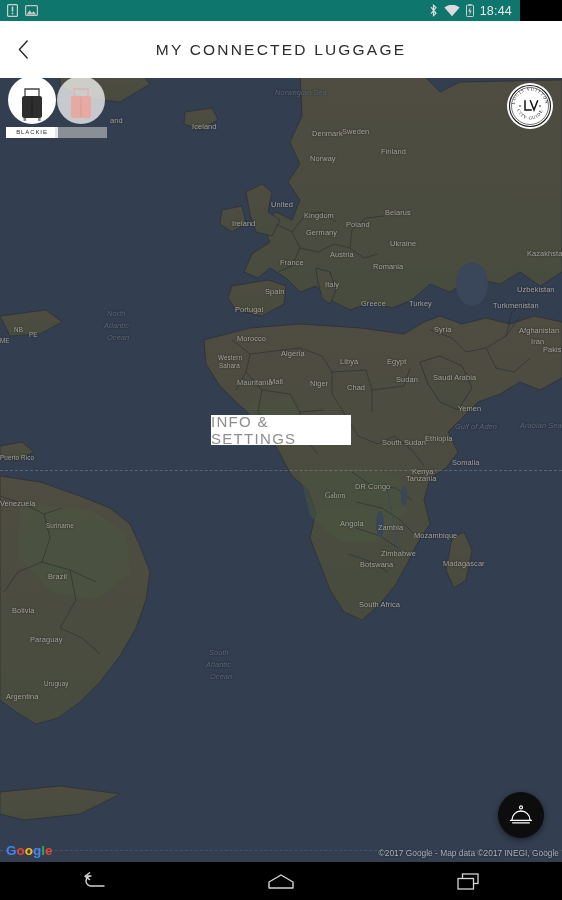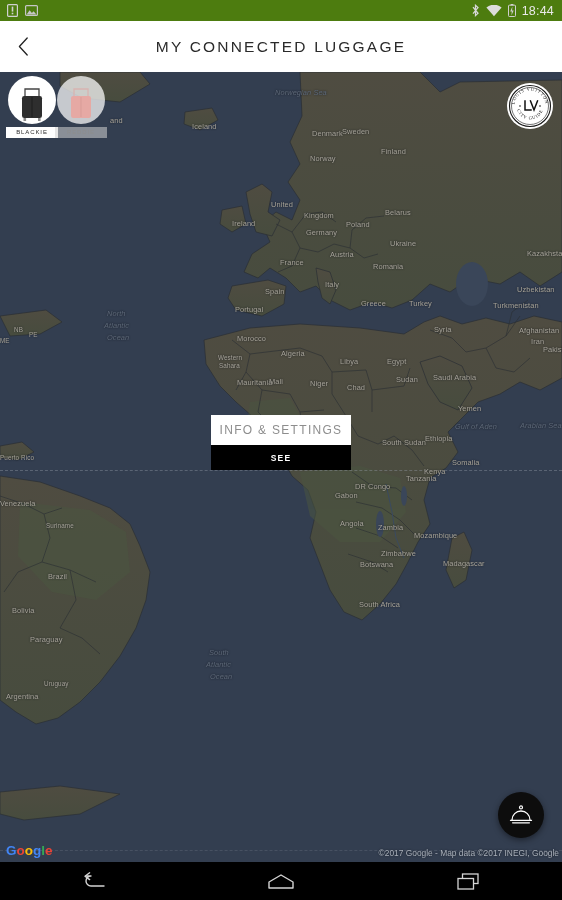--- a/index.html
+++ b/index.html
@@ -6,32 +6,32 @@
   html, body {
     width:562px; height:900px;
     background:#000;
     font-family:"Liberation Sans", sans-serif;
     overflow:hidden;
   }
   #app { position:relative; width:562px; height:900px; overflow:hidden; }
 
   
   .statusbar {
-    position:absolute; top:0; left:0; width:562px; height:21px;
-    background:#4d7c0f; color:#d8d8d8;
+    position:absolute; top:0; left:0; width:520px; height:21px;
+    background:#0f766e; color:#d8d8d8;
     display:flex; align-items:center; z-index:60;
   }
   .sb-left { display:flex; align-items:center; gap:7px; padding-left:7px; }
   .sb-right { margin-left:auto; display:flex; align-items:center; gap:6px; padding-right:8px; }
   .sb-time { font-size:12.5px; color:#e9e9e9; letter-spacing:.2px; }
   .sb-ico { display:block; }
 
   
   .appbar {
-    position:absolute; top:21px; left:0; width:562px; height:51px;
+    position:absolute; top:21px; left:0; width:562px; height:57px;
     background:#ffffff; z-index:50;
     display:flex; align-items:center;
   }
   .backbtn {
     width:46px; height:51px; display:flex; align-items:center; justify-content:center;
     cursor:pointer;
   }
   .apptitle {
     position:absolute; left:0; width:562px; text-align:center;
     font-size:15.5px; color:#2b2b2b; letter-spacing:2.2px; font-weight:400;
@@ -81,21 +81,21 @@
     cursor:pointer;
   }
 
   
   .actions {
     position:absolute; left:211px; top:415px; width:140px; z-index:45;
   }
   .btn-info {
     height:30px; background:#ffffff; color:#8d8d8d;
     display:flex; align-items:center; justify-content:center;
-    font-size:12px; letter-spacing:1.3px; cursor:pointer;
+    font-size:15px; letter-spacing:1.3px; cursor:pointer;
   }
   .btn-see {
     height:25px; background:#000000; color:#ffffff;
     display:flex; align-items:center; justify-content:center;
     font-size:8.5px; letter-spacing:1.1px; font-weight:bold; cursor:pointer;
   }
 
   
   .fab {
     position:absolute; right:18px; bottom:62px; width:46px; height:46px;
@@ -302,22 +302,22 @@
         <div class="maplabel land" style="left: 269px; top: 305px;">Mali</div>
         <div class="maplabel land" style="left: 310px; top: 307px;">Niger</div>
         <div class="maplabel land" style="left: 347px; top: 311px;">Chad</div>
         <div class="maplabel land" style="left: 396px; top: 303px;">Sudan</div>
         <div class="maplabel land" style="left: 458px; top: 332px;">Yemen</div>
         <div class="maplabel ocean" style="left: 455px; top: 350px;">Gulf of Aden</div>
         <div class="maplabel ocean" style="left: 520px; top: 349px;">Arabian Sea</div>
         <div class="maplabel land" style="left: 382px; top: 366px;">South Sudan</div>
         <div class="maplabel land" style="left: 425px; top: 362px;">Ethiopia</div>
         <div class="maplabel land" style="left: 452px; top: 386px;">Somalia</div>
-        <div class="maplabel land" style="left: 424px; top: 395px;">Kenya</div>
-        <div class="maplabel land" style="left: 335px; top: 419px;">Gabon</div>
+        <div class="maplabel land" style="left: 412px; top: 395px;">Kenya</div>
+        <div class="maplabel land" style="left: 325px; top: 419px; font-family: Liberation Serif, serif;">Gabon</div>
         <div class="maplabel land" style="left: 355px; top: 410px;">DR Congo</div>
         <div class="maplabel land" style="left: 406px; top: 402px;">Tanzania</div>
         <div class="maplabel land" style="left: 340px; top: 447px;">Angola</div>
         <div class="maplabel land" style="left: 378px; top: 451px;">Zambia</div>
         <div class="maplabel land" style="left: 414px; top: 459px;">Mozambique</div>
         <div class="maplabel land" style="left: 381px; top: 477px;">Zimbabwe</div>
         <div class="maplabel land" style="left: 360px; top: 488px;">Botswana</div>
         <div class="maplabel land" style="left: 443px; top: 487px;">Madagascar</div>
         <div class="maplabel land" style="left: 359px; top: 528px;">South Africa</div>
         <div class="maplabel ocean" style="left: 107px; top: 237px;">North</div>
@@ -392,21 +392,20 @@
         <path d="M19 19 V28 H25"></path>
         <path d="M24.5 19 L28 28 L31.5 19"></path>
       </g>
       <circle cx="14" cy="24" r="0.8" fill="#111"></circle>
       <circle cx="34" cy="24" r="0.8" fill="#111"></circle>
     </svg>
   </div>
 
   <div class="actions">
     <div class="btn-info">INFO &amp; SETTINGS</div>
-    <div class="btn-see">SEE</div>
   </div>
 
   <div class="fab">
     <svg width="24" height="22" viewBox="0 0 24 22">
       <circle cx="12" cy="3.4" r="1.5" fill="none" stroke="#fff" stroke-width="1.2"></circle>
       <path d="M3 16 A9 9 0 0 1 21 16" fill="none" stroke="#fff" stroke-width="1.3"></path>
       <line x1="1.5" y1="16.3" x2="22.5" y2="16.3" stroke="#fff" stroke-width="1.3" stroke-linecap="round"></line>
       <line x1="3.6" y1="18.8" x2="20.4" y2="18.8" stroke="#fff" stroke-width="1.3" stroke-linecap="round"></line>
     </svg>
   </div>

